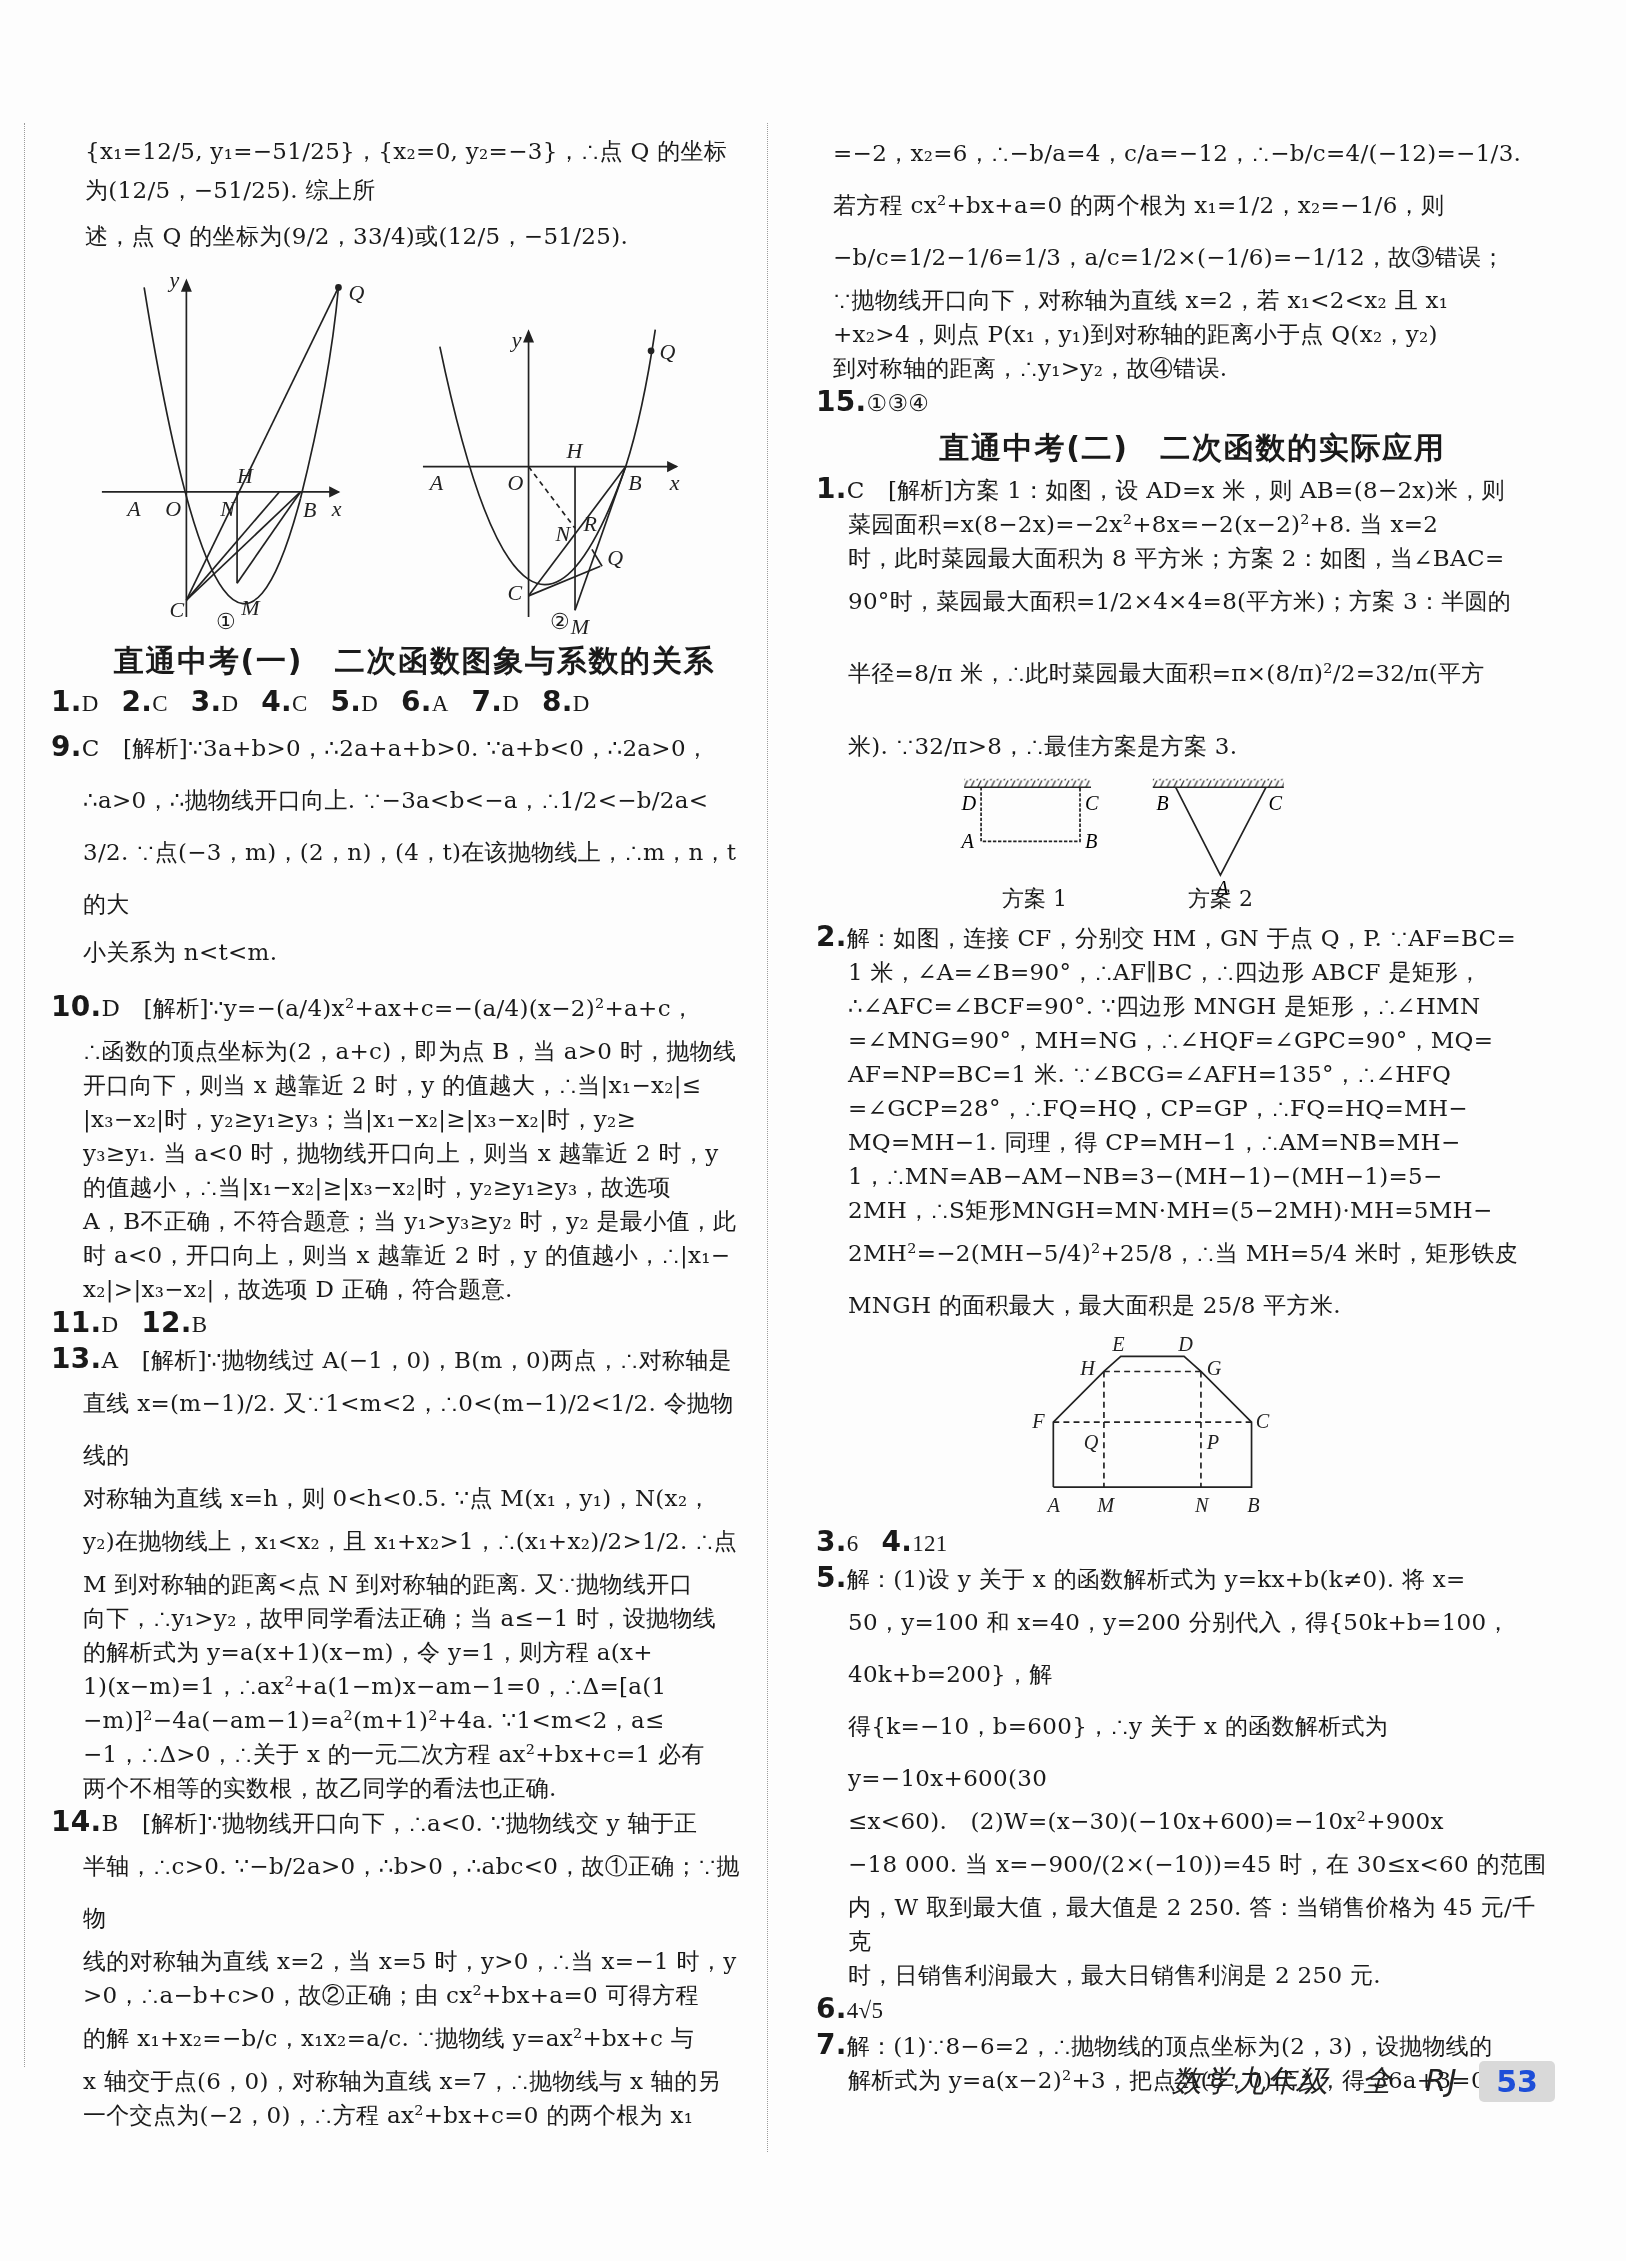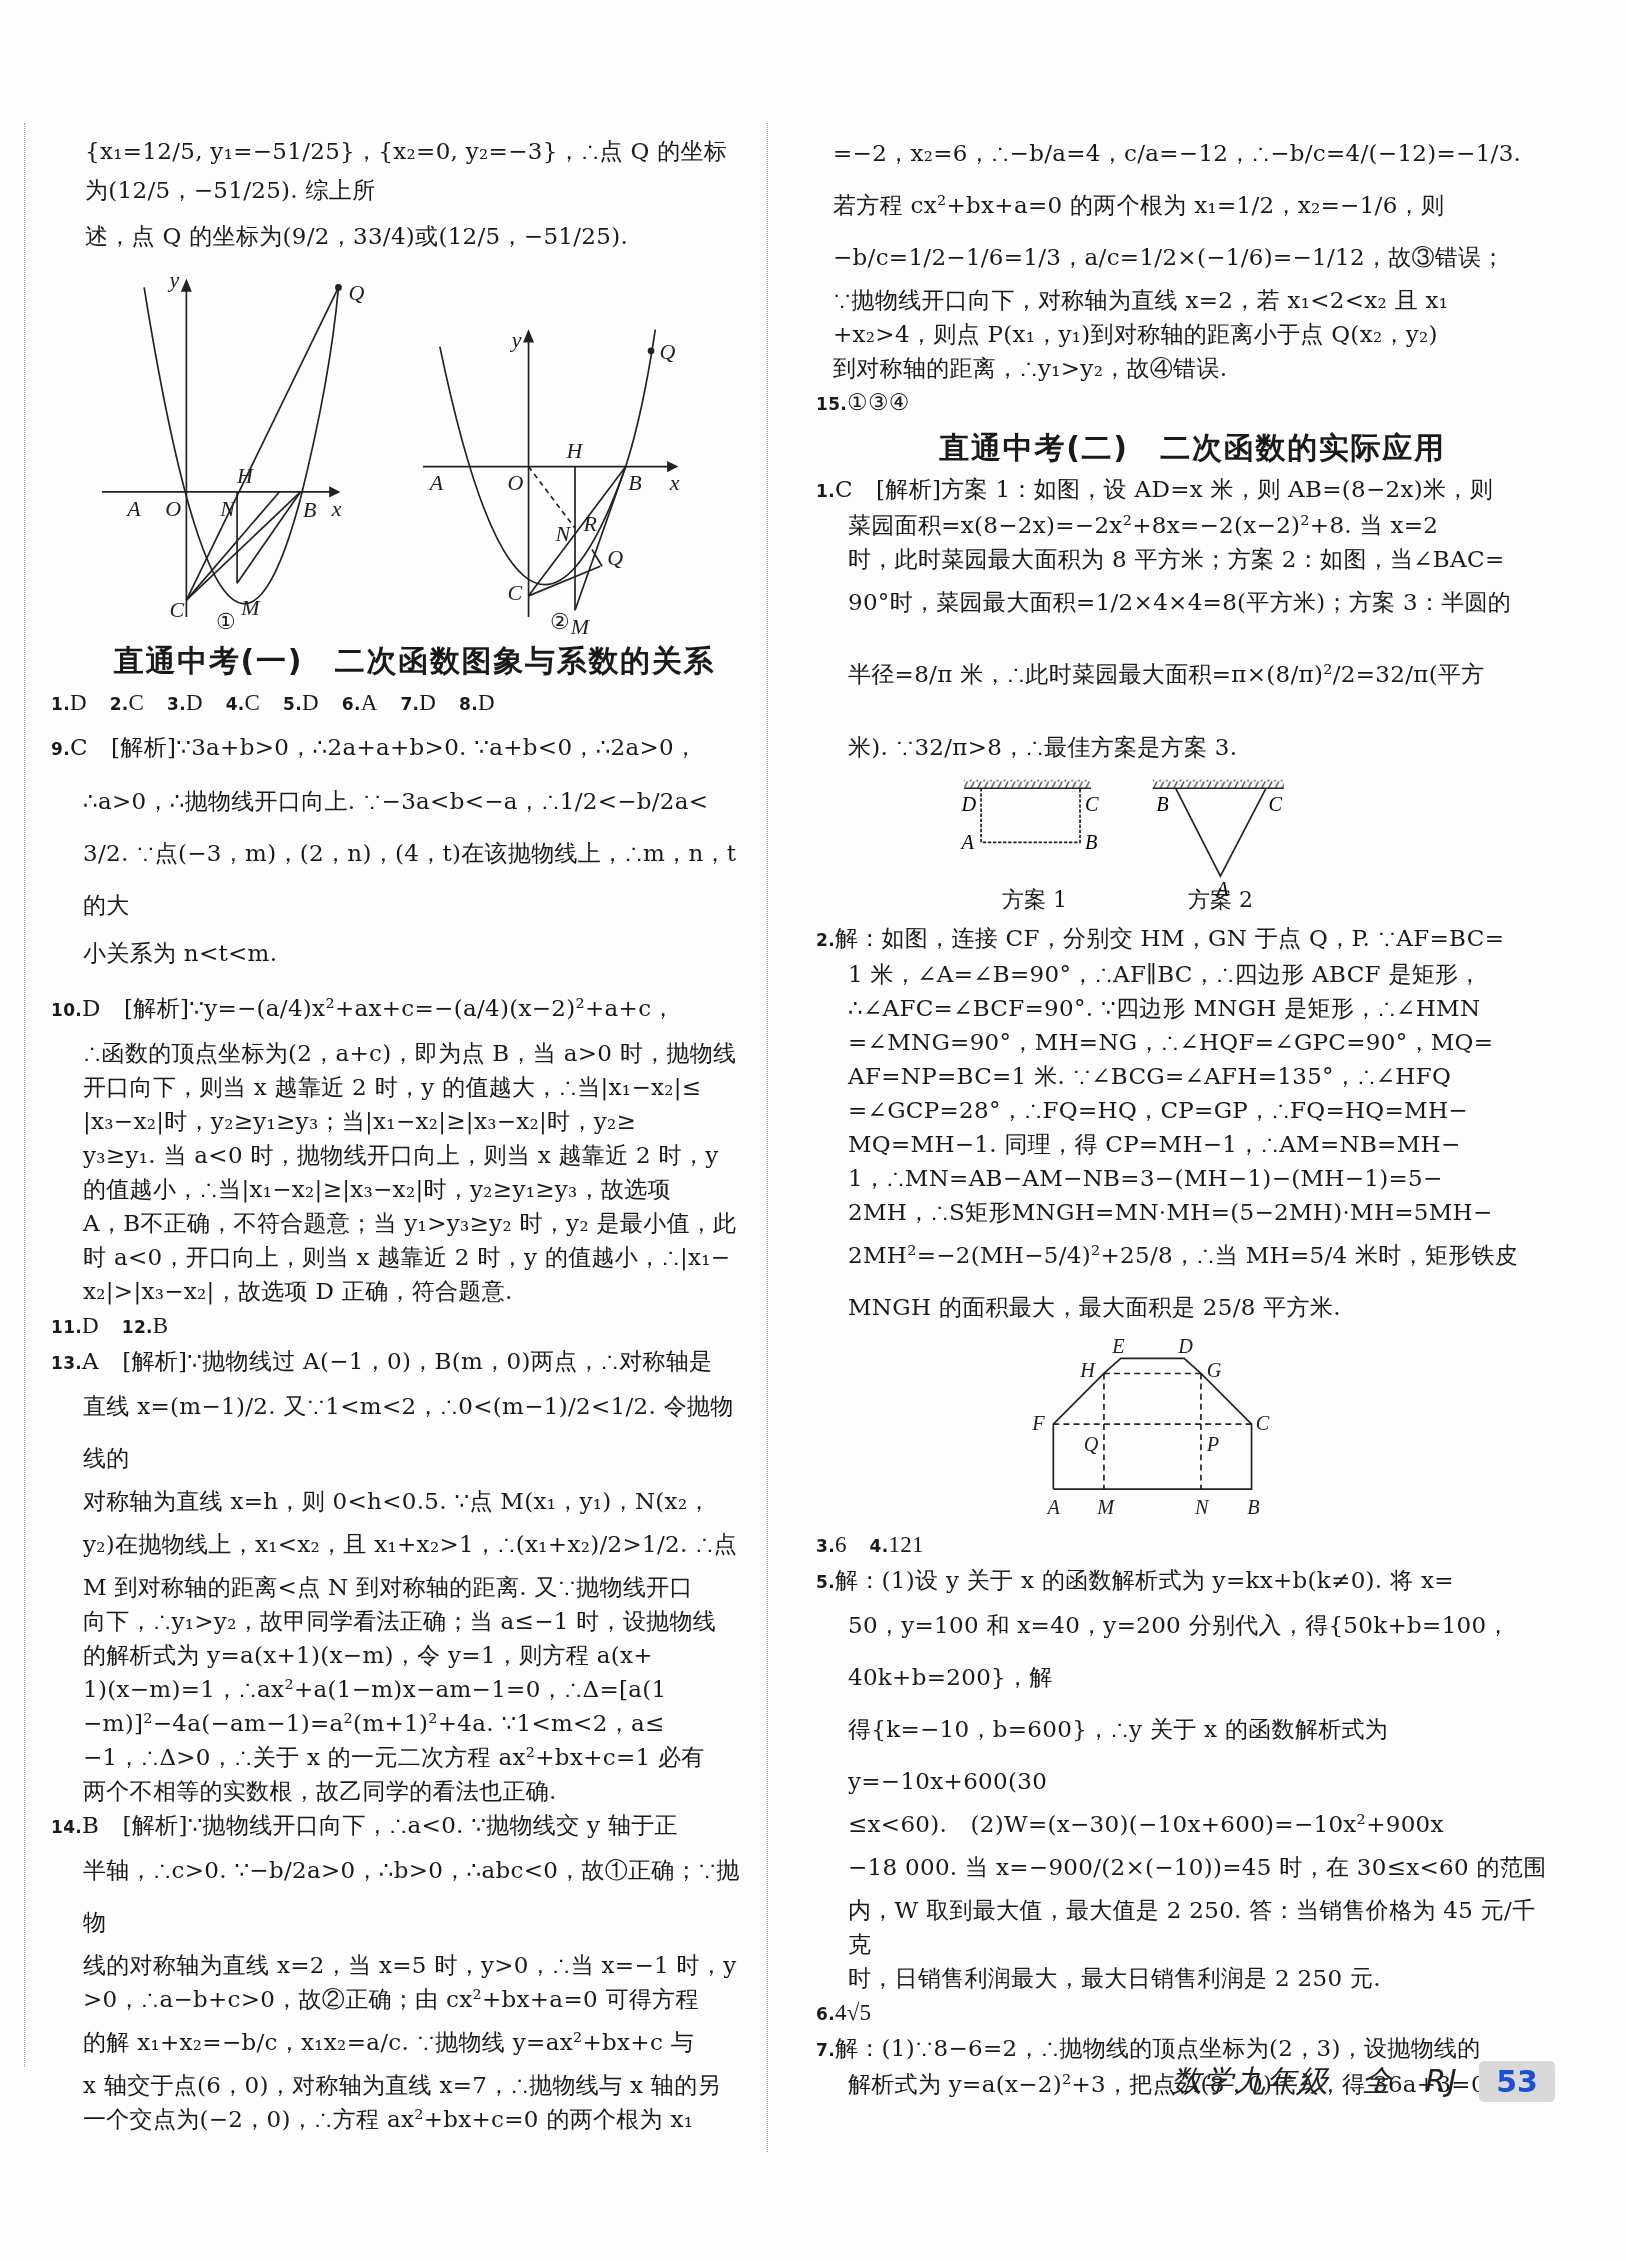--- a/index.html
+++ b/index.html
@@ -6,21 +6,21 @@
   body{width:1626px;height:2261px;position:relative;overflow:hidden;
        font-family:"DejaVu Serif","Liberation Serif",serif;color:#1a1a1a;}
   .margin-line{position:absolute;left:24px;top:123px;height:1944px;border-left:1.7px dotted #9a9a9a;}
   .col-divider{position:absolute;left:767px;top:123px;height:2029px;border-left:1.7px dotted #9a9a9a;}
   .col{position:absolute;top:127px;}
   .col-left{left:85px;width:659px;}
   .col-right{left:833px;width:719px;}
   .p{font-size:23px;line-height:34px;margin:0;white-space:normal;letter-spacing:0.3px;}
   .p.tall{line-height:52px;}
   .p.indent{padding-left:32px;}
-  .num{font-weight:bold;font-family:"DejaVu Sans","Liberation Sans",sans-serif;font-size:17px;}
+  .num{font-weight:bold;font-family:"DejaVu Sans","Liberation Sans",sans-serif;font-size:28px;}
   .ans{font-family:"Liberation Serif",serif;}
   .section-title{font-family:"DejaVu Sans","Liberation Sans",sans-serif;font-weight:bold;font-size:30px;
        text-align:center;margin:6.8px 0 3.4px 0;letter-spacing:1.7px;}
   .fig-wrap{position:relative;}
   .cap{font-family:"DejaVu Serif",serif;font-size:22px;}
   .footer{position:absolute;left:972px;top:2056px;width:583px;height:51px;display:flex;align-items:center;justify-content:flex-end;gap:21px;}
   .footer-text{font-family:"DejaVu Sans","Liberation Sans",sans-serif;font-style:italic;font-size:30px;color:#222;letter-spacing:1.7px;}
   .page-no{background:#d9d9d9;border-radius:5px;padding:3.4px 17px;font-family:"DejaVu Sans","Liberation Sans",sans-serif;
        font-weight:bold;font-size:30px;color:#1d4ed8;}
   svg text{font-family:"Liberation Serif","DejaVu Serif",serif;font-style:italic;}

